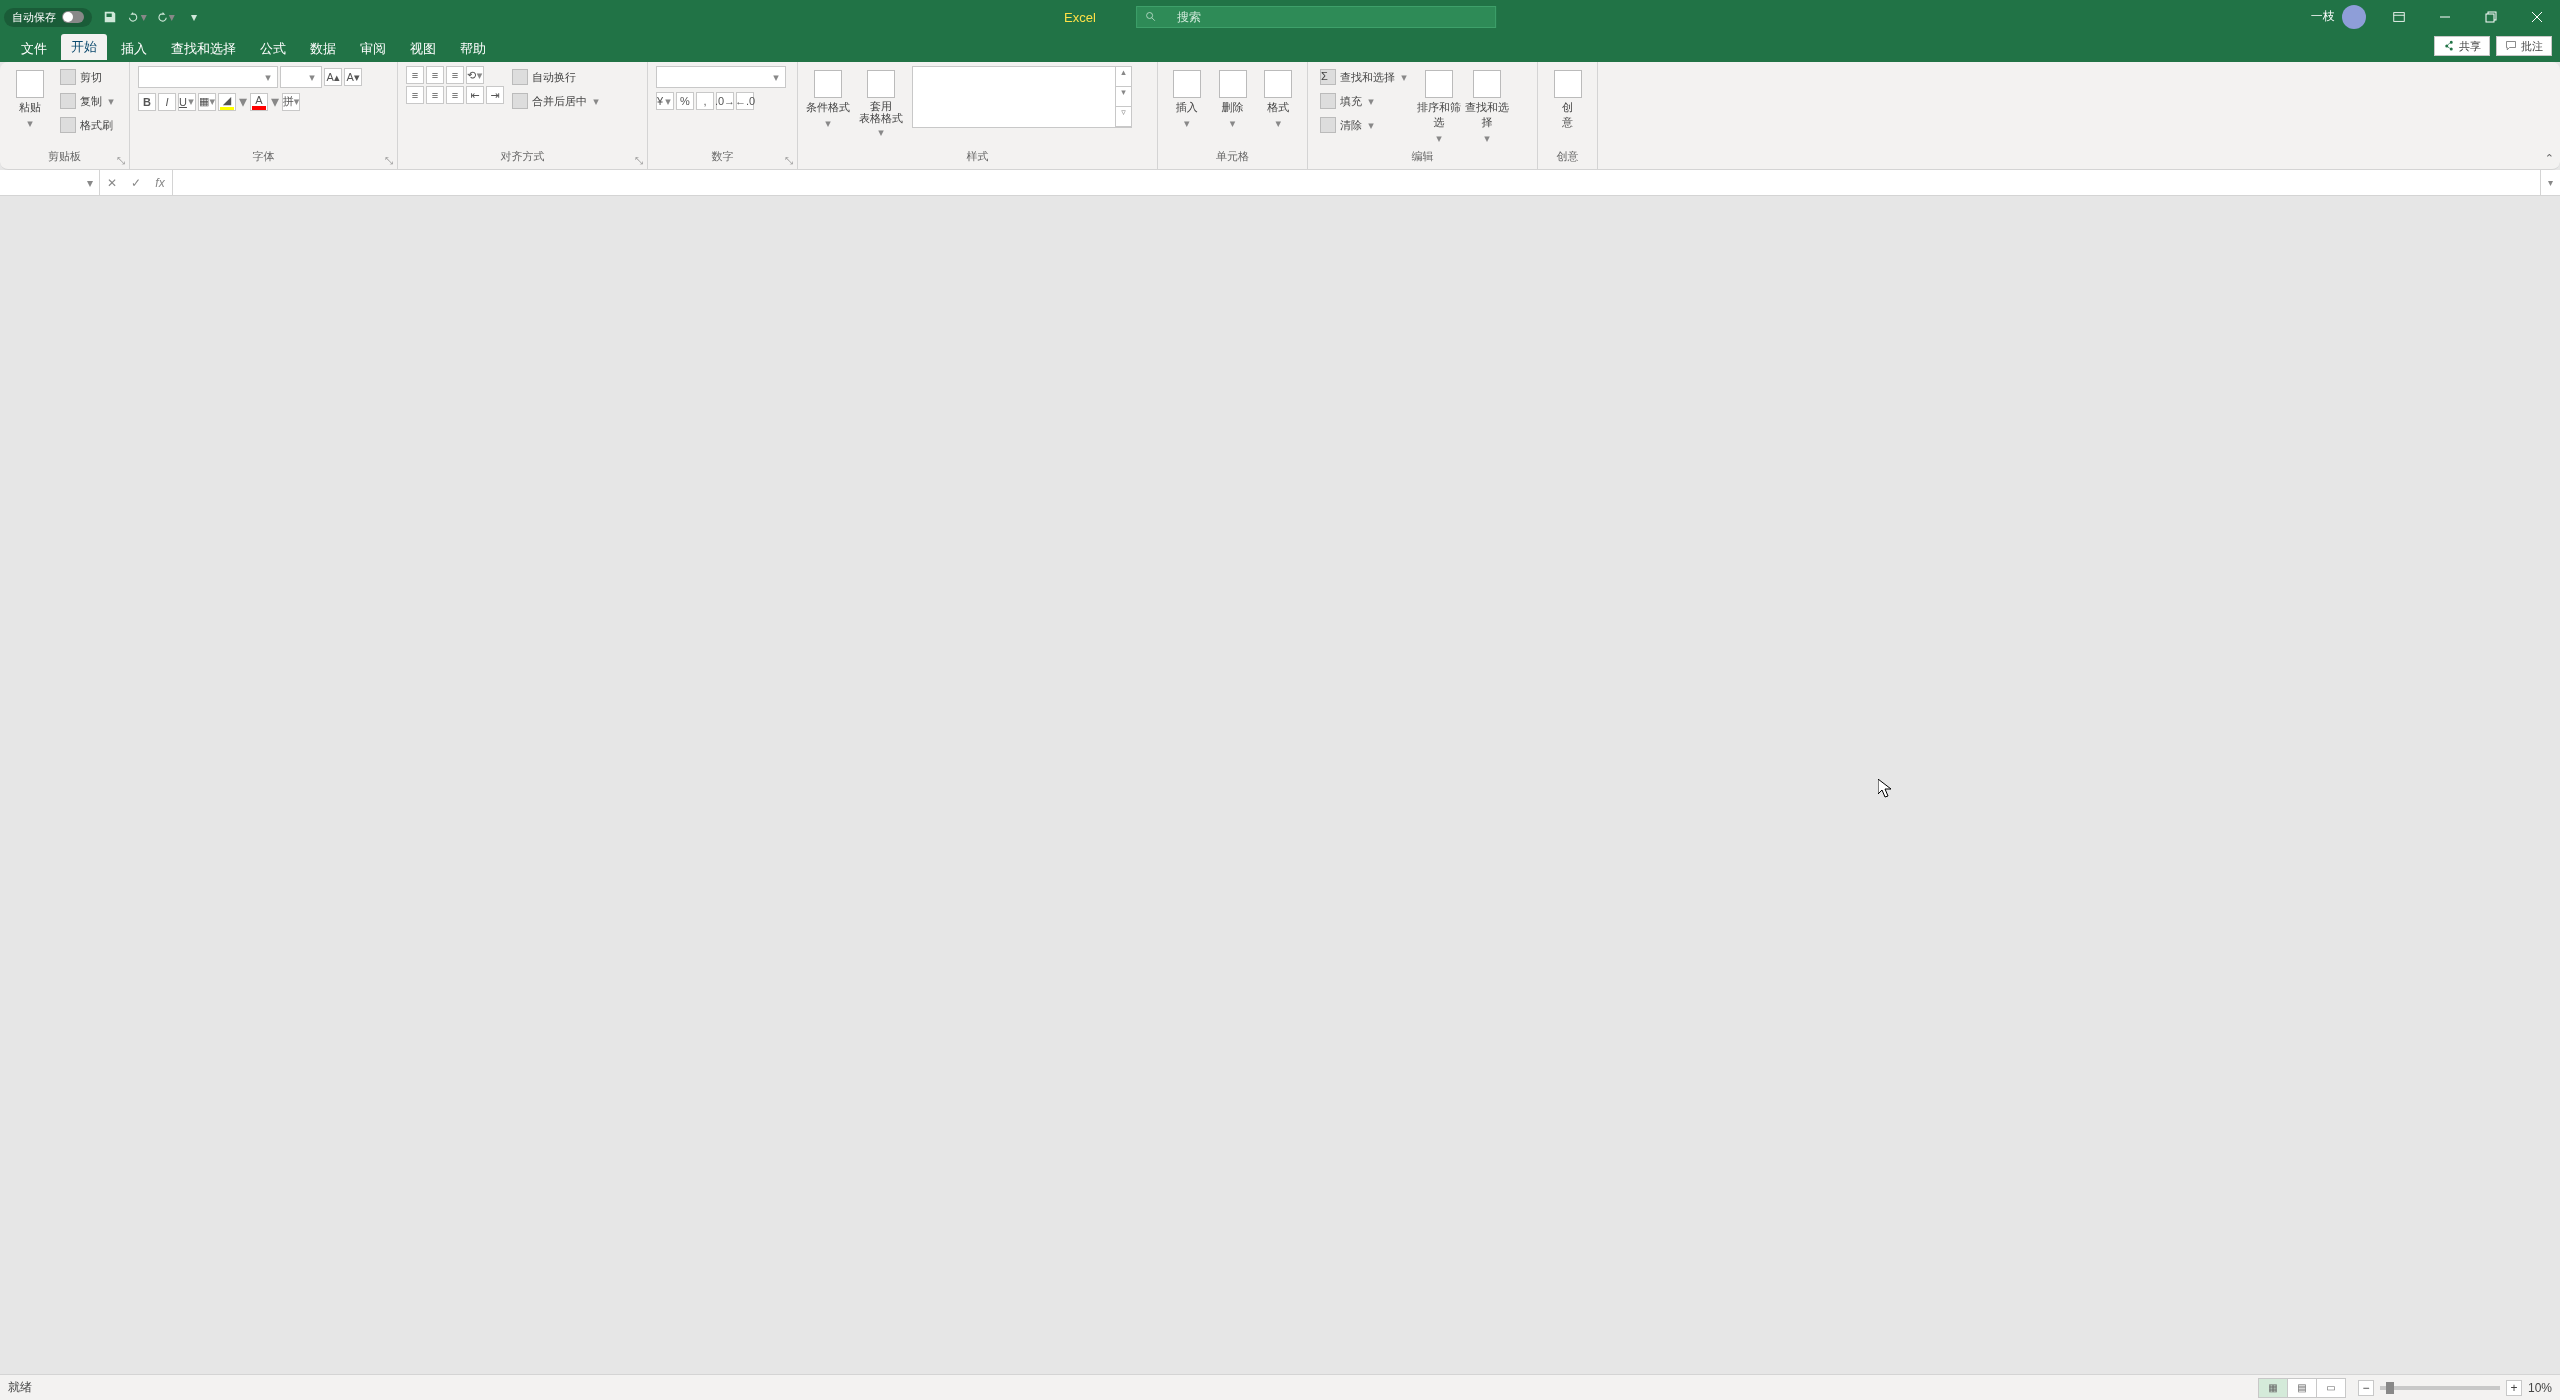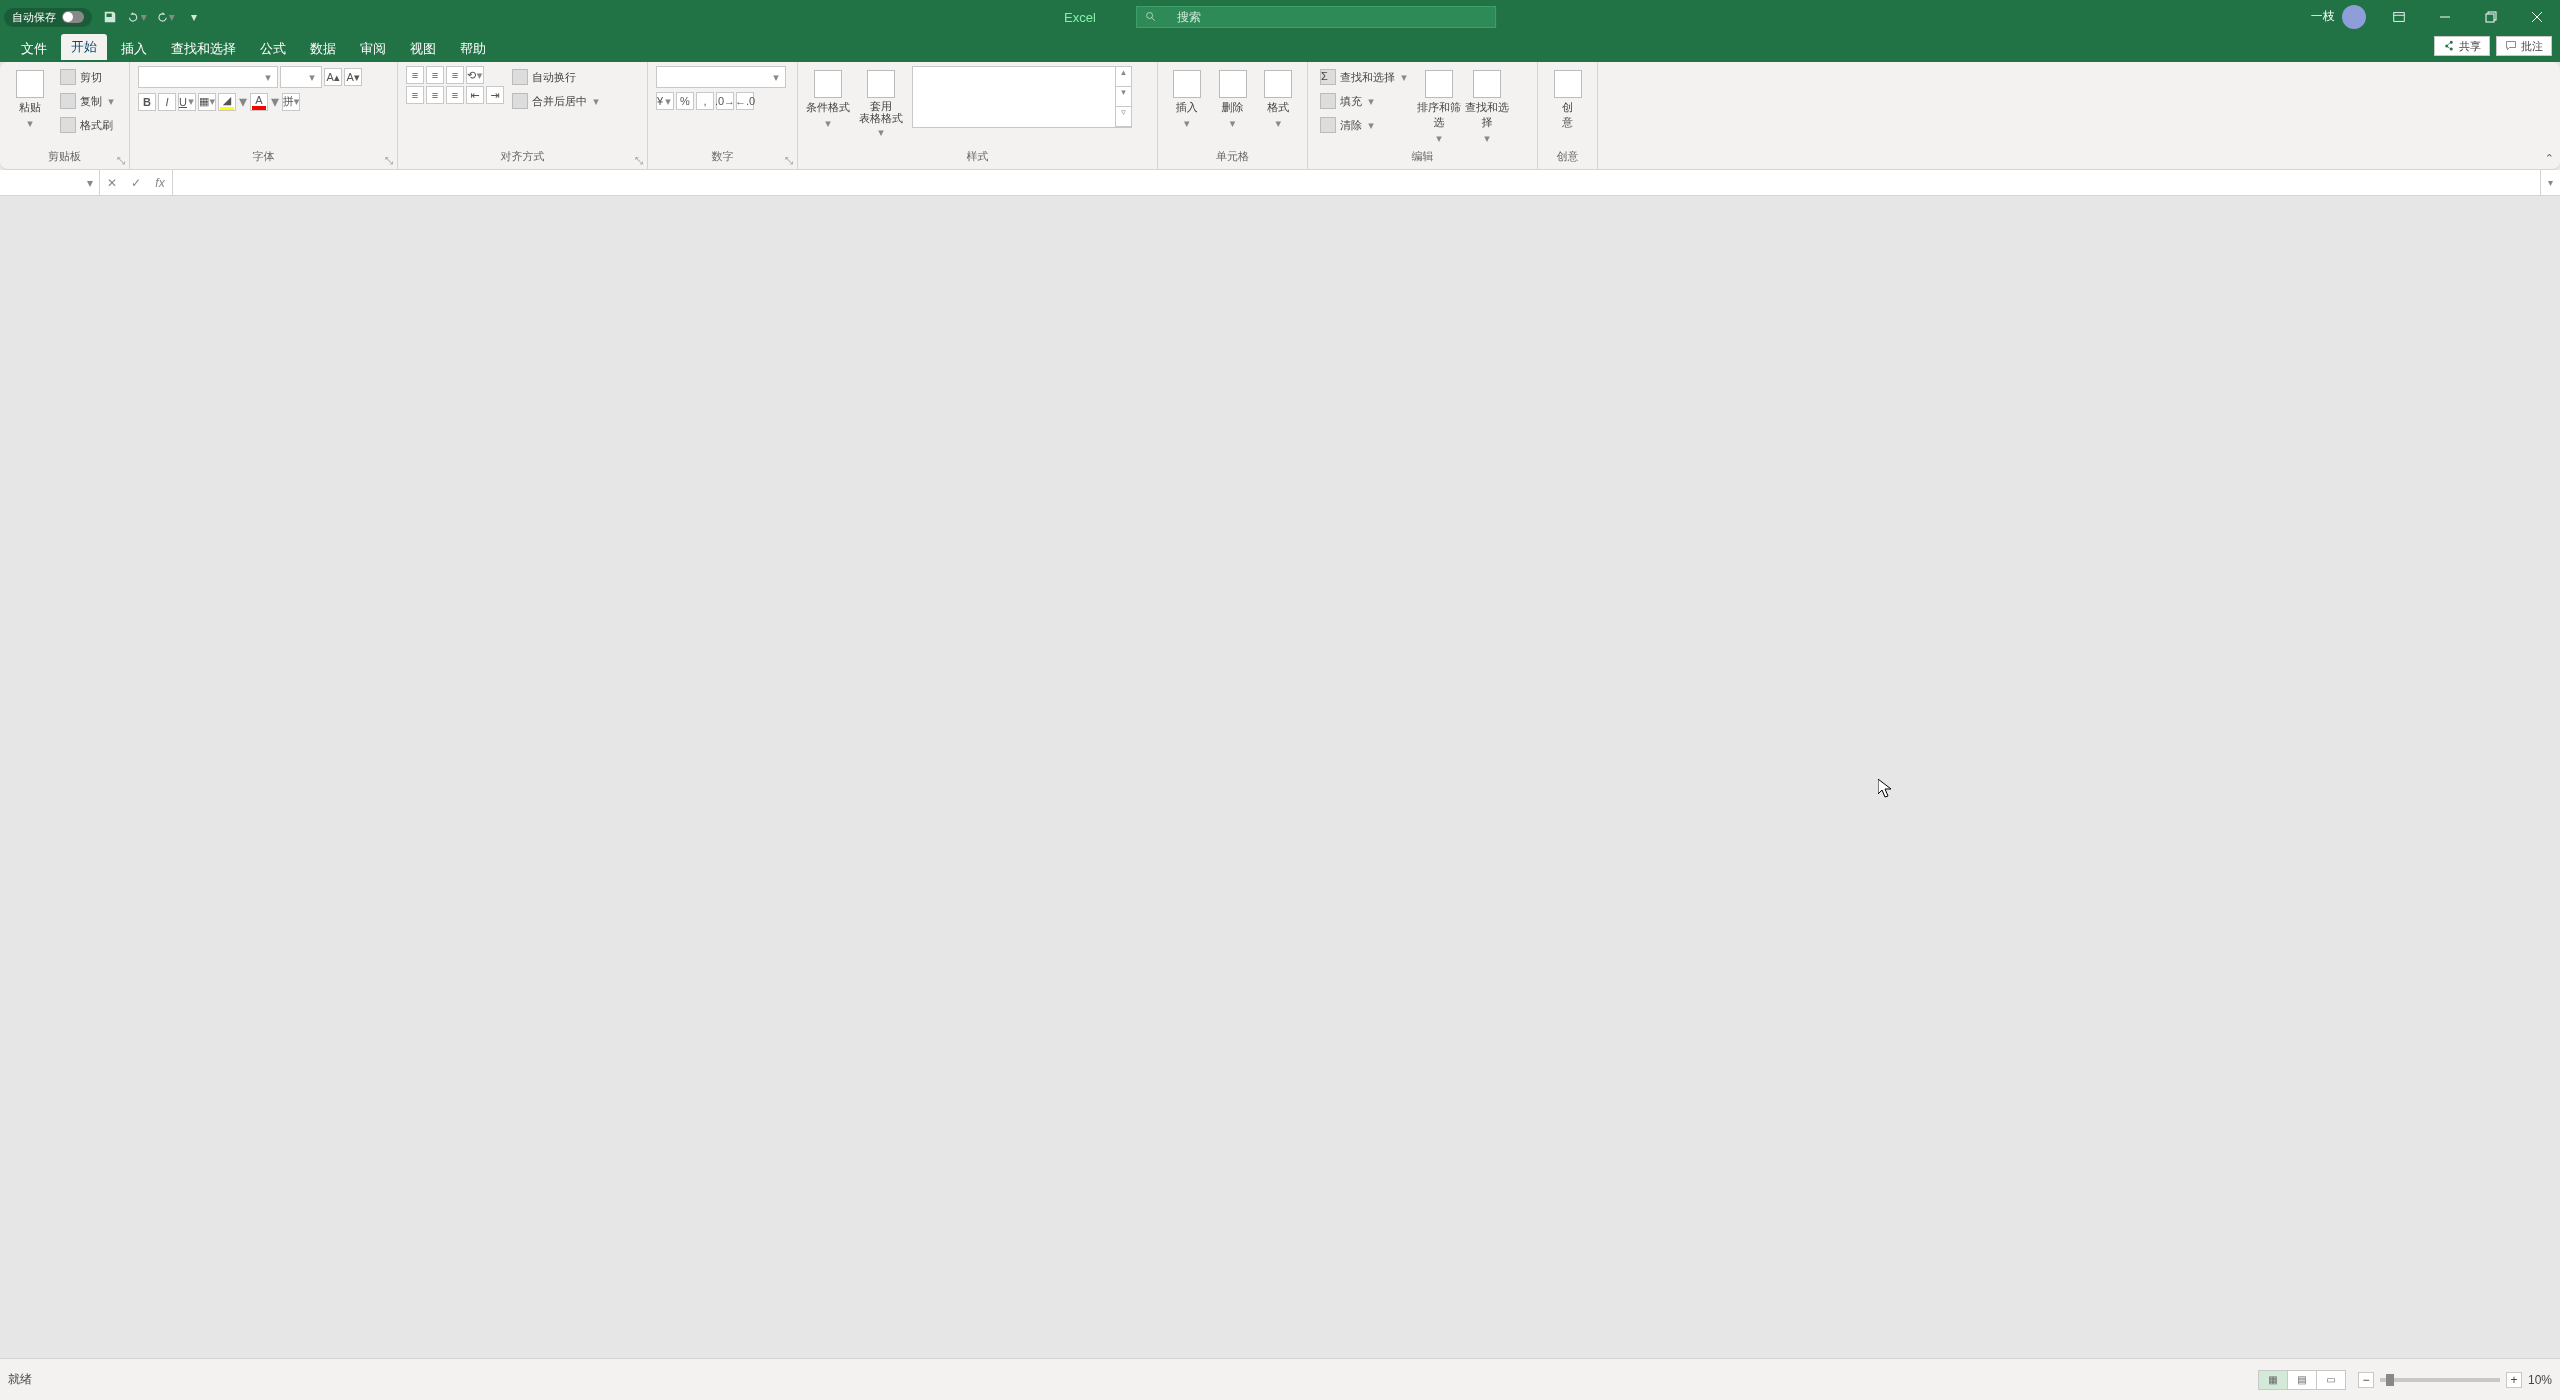--- a/index.html
+++ b/index.html
@@ -6,21 +6,21 @@
 body { width:2560px; height:1400px; background:#e6e6e6; overflow:hidden; position:relative; }
 
 
 .titlebar { height:34px; background:#217346; display:flex; align-items:center; position:relative; color:#fff; font-size:12px; }
 .titlebar .left { display:flex; align-items:center; gap:8px; padding-left:4px; }
 .autosave-pill { background:#1a5c38; border-radius:10px; padding:2px 8px; display:flex; align-items:center; gap:6px; font-size:11px; }
 .autosave-pill .toggle { width:22px; height:12px; background:#888; border-radius:6px; position:relative; }
 .autosave-pill .toggle::after { content:""; position:absolute; left:1px; top:1px; width:10px; height:10px; background:#fff; border-radius:50%; }
 .qat-btn { width:20px; height:20px; display:flex; align-items:center; justify-content:center; color:#cfe8d9; }
 .titlebar .center { position:absolute; left:50%; transform:translateX(-50%); display:flex; align-items:center; gap:40px; }
-.apptitle { color:#86efac; font-size:13px; }
+.apptitle { color:#fde047; font-size:13px; }
 .searchbox { width:360px; height:22px; background:#2e8b57; border:1px solid #3ea06a; display:flex; align-items:center; padding:0 8px; gap:20px; font-size:12px; color:#cfe8d9; }
 .titlebar .right { position:absolute; right:0; display:flex; align-items:center; height:100%; }
 .acct { padding:0 10px; font-size:12px; }
 .avatar { width:24px; height:24px; border-radius:50%; background:#8e9ed8; display:inline-block; vertical-align:middle; margin-left:4px; }
 .winbtn { width:46px; height:34px; display:flex; align-items:center; justify-content:center; color:#fff; }
 
 
 .menubar { height:28px; background:#217346; display:flex; align-items:flex-end; padding-left:11px; gap:4px; }
 .menutab { padding:4px 10px; font-size:13px; color:#fff; border-top-left-radius:3px; border-top-right-radius:3px; cursor:pointer; }
 .menutab.active { background:#f3f2f1; color:#0c4a6e; border-bottom:2px solid #217346; }
@@ -62,21 +62,21 @@
 .fxexpand { width:20px; border-left:1px solid #d4d4d4; display:flex; align-items:center; justify-content:center; color:#888; font-size:10px; }
 
 
 .sheet { position:absolute; top:196px; left:0; right:0; bottom:26px; background:#e6e6e6; }
 
 
 .cursor { position:absolute; width:14px; height:20px; pointer-events:none; }
 .cursor svg { width:14px; height:20px; }
 
 
-.statusbar { position:absolute; bottom:0; left:0; right:0; height:42px; background:#f3f2f1; border-top:1px solid #d4d4d4; display:flex; align-items:center; font-size:12px; color:#444; padding:0 8px; }
+.statusbar { position:absolute; bottom:0; left:0; right:0; height:26px; background:#f3f2f1; border-top:1px solid #d4d4d4; display:flex; align-items:center; font-size:12px; color:#444; padding:0 8px; }
 .statusbar .spacer { flex:1; }
 .viewbtn { width:30px; height:20px; border:1px solid #c8c8c8; margin-left:-1px; display:flex; align-items:center; justify-content:center; font-size:10px; color:#666; background:#fff; }
 .viewbtn.active { background:#d4ead9; }
 .zoom { display:flex; align-items:center; gap:6px; margin-left:12px; }
 .zslider { width:120px; height:4px; background:#c8c8c8; position:relative; }
 .zslider .thumb { position:absolute; left:50%; top:-4px; width:8px; height:12px; background:#888; transform:translateX(-50%); }
 .zbtn { width:16px; height:16px; border:1px solid #c8c8c8; text-align:center; line-height:14px; font-size:12px; background:#fff; }
 </style>
 </head>
 <body>

